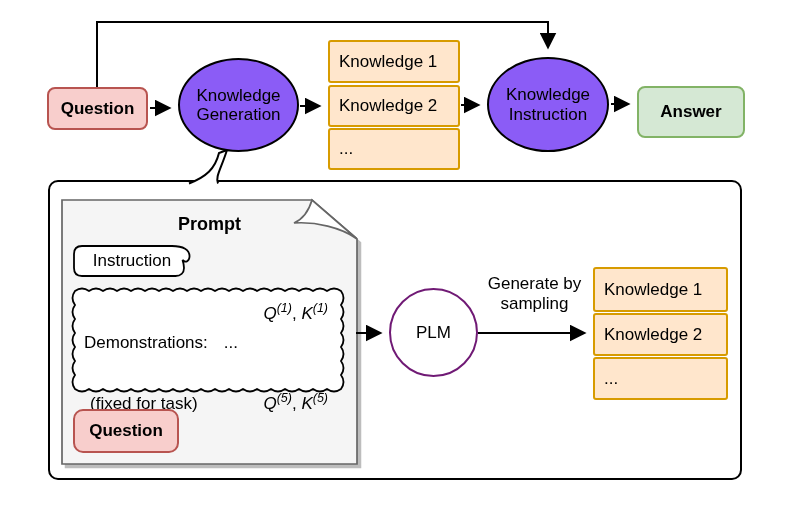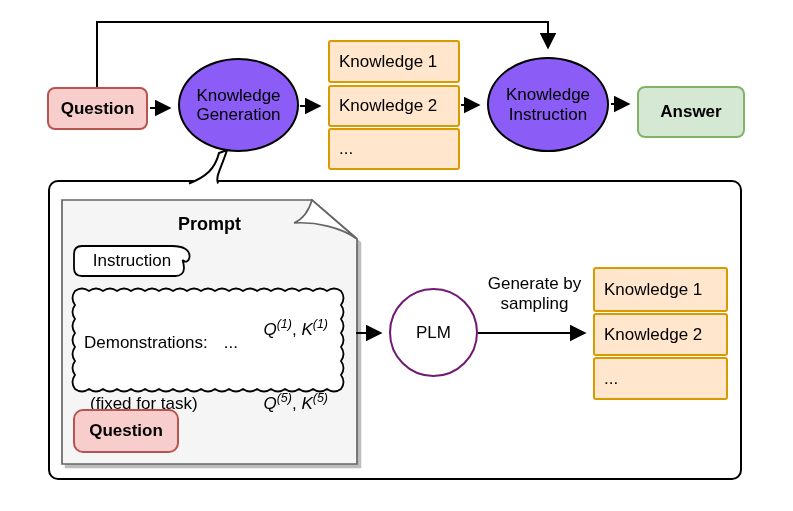--- a/index.html
+++ b/index.html
@@ -39,21 +39,21 @@
   
   .label{position:absolute;z-index:3;font-size:17px;line-height:1.15;}
   #prompt-title{left:62px;top:214px;width:295px;text-align:center;font-weight:bold;font-size:18px;}
   #instruction-label{left:74px;top:246px;width:116px;height:30px;line-height:30px;text-align:center;}
   #gen-label{left:462px;top:274px;width:145px;text-align:center;}
 
   
   .demo-row{position:absolute;z-index:3;font-size:17px;white-space:nowrap;}
   .it{font-style:italic;}
   sup{font-style:italic;font-size:12.5px;line-height:0;}
-  #demo-row1{left:78px;top:304px;width:256px;text-align:right;padding-right:6px;margin-top:16px;}
+  #demo-row1{left:78px;top:304px;width:256px;text-align:right;padding-right:6px;}
   #demo-row2{left:84px;top:333px;}
   #demo-row2 .dots{margin-left:16px;}
   #demo-row3{left:78px;top:355px;width:256px;display:flex;justify-content:space-between;padding-left:12px;padding-right:6px;margin-top:39px;}
 </style>
 </head>
 <body>
 
 <div id="stage">
 
   <div id="bigrect"></div>

